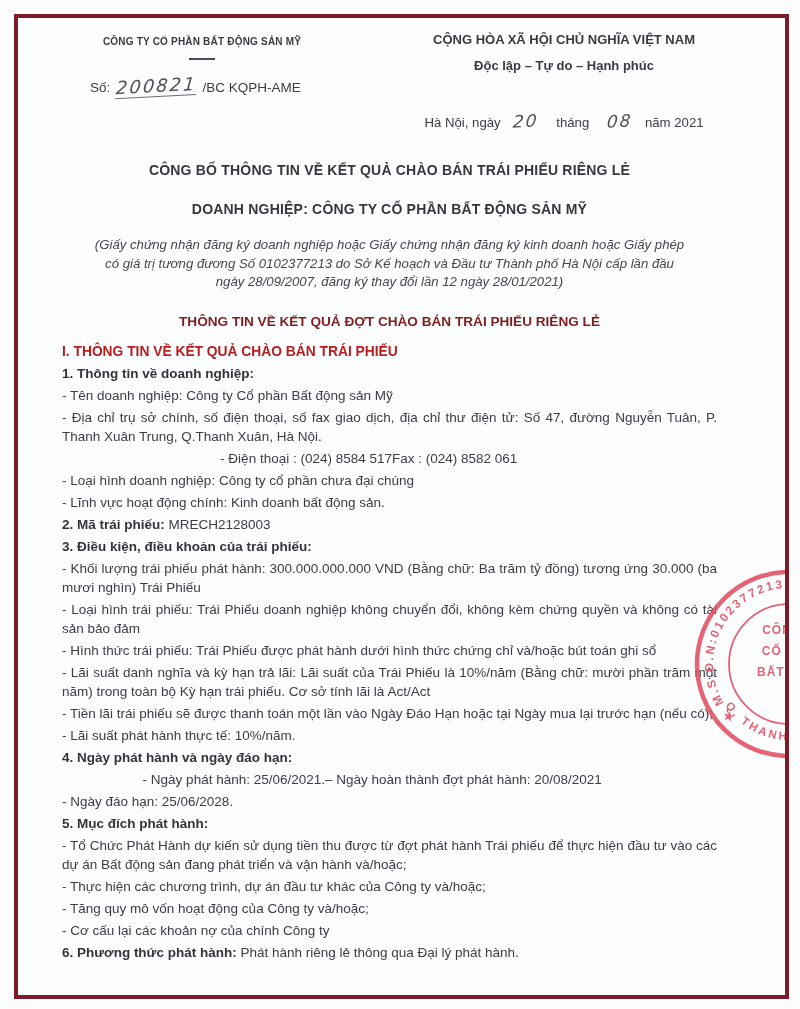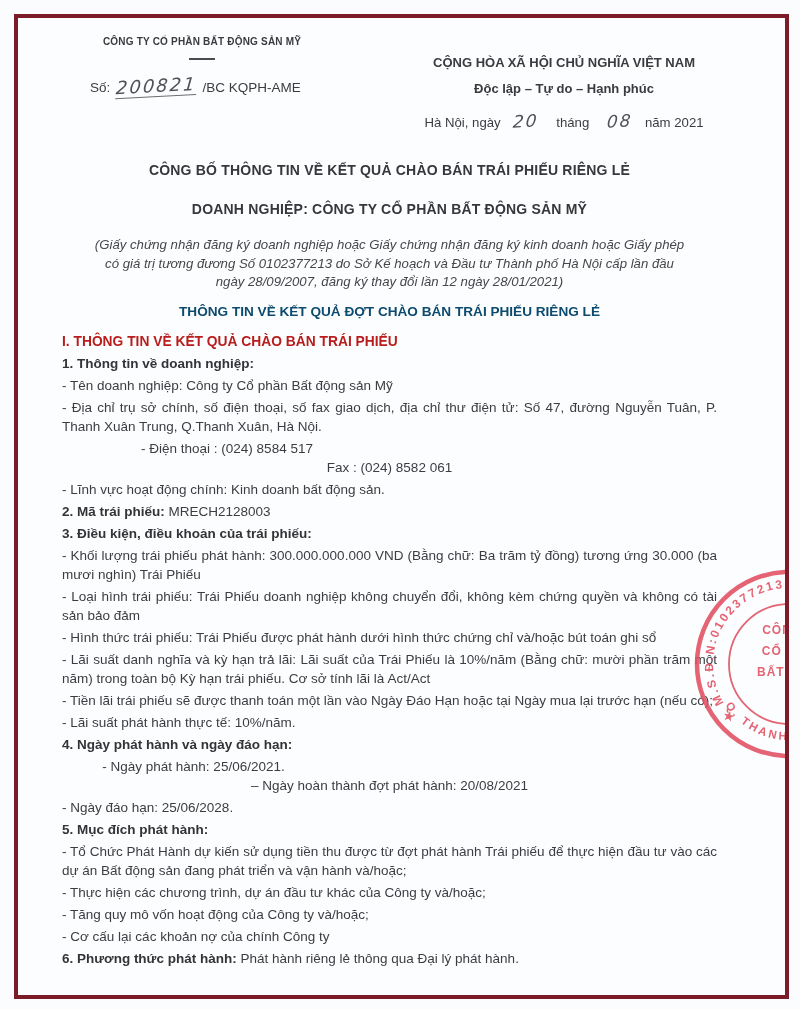--- a/index.html
+++ b/index.html
@@ -40,53 +40,53 @@
     font-style:italic;
     font-size:18px;
     letter-spacing:2px;
     color:#505158;
     transform:rotate(-3deg) skewX(-8deg);
     margin:0 2px;
   }
   .hw-underline{border-bottom:1.5px solid #6b6c72;padding-bottom:1px;}
   .motto{
     position:absolute;left:346px;top:4px;width:312px;
-    text-align:center;font-weight:bold;font-size:13px;line-height:16px;color:#3a3b40;margin-top:23px;
+    text-align:center;font-weight:bold;font-size:13px;line-height:16px;color:#3a3b40;
   }
   .motto .line2{margin-top:10px;}
   .date-line{
     position:absolute;left:346px;top:84px;width:312px;
     text-align:center;font-size:13.2px;white-space:nowrap;
   }
   .date-line .hd{font-size:17px;}
   .date-line .gap-s{display:inline-block;width:10px;}
   .date-line .gap-m{display:inline-block;width:16px;}
   
   .title1,.title2{
     text-align:center;font-weight:bold;font-size:14px;line-height:25px;
     color:#36373c;letter-spacing:.2px;margin:14px;
   }
   .title1{margin-top:12px;}
   .note{
     margin-top:12px;text-align:center;font-style:italic;
     font-size:13.2px;line-height:18.5px;color:#45464b;
   }
   .subtitle{
-    margin-top:10px;text-align:center;font-weight:bold;
-    font-size:13.6px;line-height:20px;color:#0c4a6e;
+    margin-top:20px;text-align:center;font-weight:bold;
+    font-size:13.6px;line-height:20px;color:#7f1d1d;
   }
   .part-heading{
     margin-top:10px;font-weight:bold;text-align:left;
     font-size:13.8px;line-height:19px;color:#b91c1c;
   }
   
   p.item,p.sec-heading{margin:3px 0;}
   p.sec-heading{font-weight:bold;text-align:left;color:#333438;}
   b.inline-label{color:#333438;}
-  .row2{display:flex;margin:3px 0;text-align:center;flex-direction:column;}
+  .row2{display:flex;margin:3px 0;text-align:right;}
   .row2 .colL{flex:0 0 auto;}
   .phone-row .colL{width:330px;}
   .issue-row .colL{width:263px;}
   
   .stamp{position:absolute;left:661px;top:536px;width:220px;height:220px;opacity:.88;}
   .stamp text{font-family:"Liberation Sans", sans-serif;font-weight:bold;fill:#e14f62;}
 </style>
 </head>
 <body>
 
@@ -125,20 +125,21 @@
 
       <div class="part-heading">I. THÔNG TIN VỀ KẾT QUẢ CHÀO BÁN TRÁI PHIẾU</div>
 
       <p class="sec-heading">1. Thông tin về doanh nghiệp:</p>
       <p class="item">- Tên doanh nghiệp: Công ty Cổ phần Bất động sản Mỹ</p>
       <p class="item">- Địa chỉ trụ sở chính, số điện thoại, số fax giao dịch, địa chỉ thư điện tử: Số 47, đường Nguyễn Tuân, P. Thanh Xuân Trung, Q.Thanh Xuân, Hà Nội.</p>
       <div class="row2 phone-row">
         <span class="colL">- Điện thoại   :  (024) 8584 517</span>
         <span>Fax   :  (024) 8582 061</span>
       </div>
+      <p class="item">- Loại hình doanh nghiệp: Công ty cổ phần chưa đại chúng</p>
       <p class="item">- Lĩnh vực hoạt động chính: Kinh doanh bất động sản.</p>
 
       <p class="item"><b class="inline-label">2. Mã trái phiếu:</b> <span>MRECH2128003</span></p>
 
       <p class="sec-heading">3. Điều kiện, điều khoản của trái phiếu:</p>
       <p class="item">- Khối lượng trái phiếu phát hành: 300.000.000.000 VND (Bằng chữ: Ba trăm tỷ đồng) tương ứng 30.000  (ba mươi nghìn) Trái Phiếu</p>
       <p class="item">- Loại hình trái phiếu: Trái Phiếu doanh nghiệp không chuyển đổi, không kèm chứng quyền và không có tài sản bảo đảm</p>
       <p class="item">- Hình thức trái phiếu: Trái Phiếu được phát hành dưới hình thức chứng chỉ và/hoặc bút toán ghi sổ</p>
       <p class="item">- Lãi suất danh nghĩa và kỳ hạn trả lãi: Lãi suất của Trái Phiếu là 10%/năm (Bằng chữ: mười phần trăm một năm) trong toàn bộ Kỳ hạn trái phiếu. Cơ sở tính lãi là Act/Act</p>
       <p class="item">- Tiền lãi trái phiếu sẽ được thanh toán một lần vào Ngày Đáo Hạn hoặc tại Ngày mua lại trước hạn (nếu có);</p>

